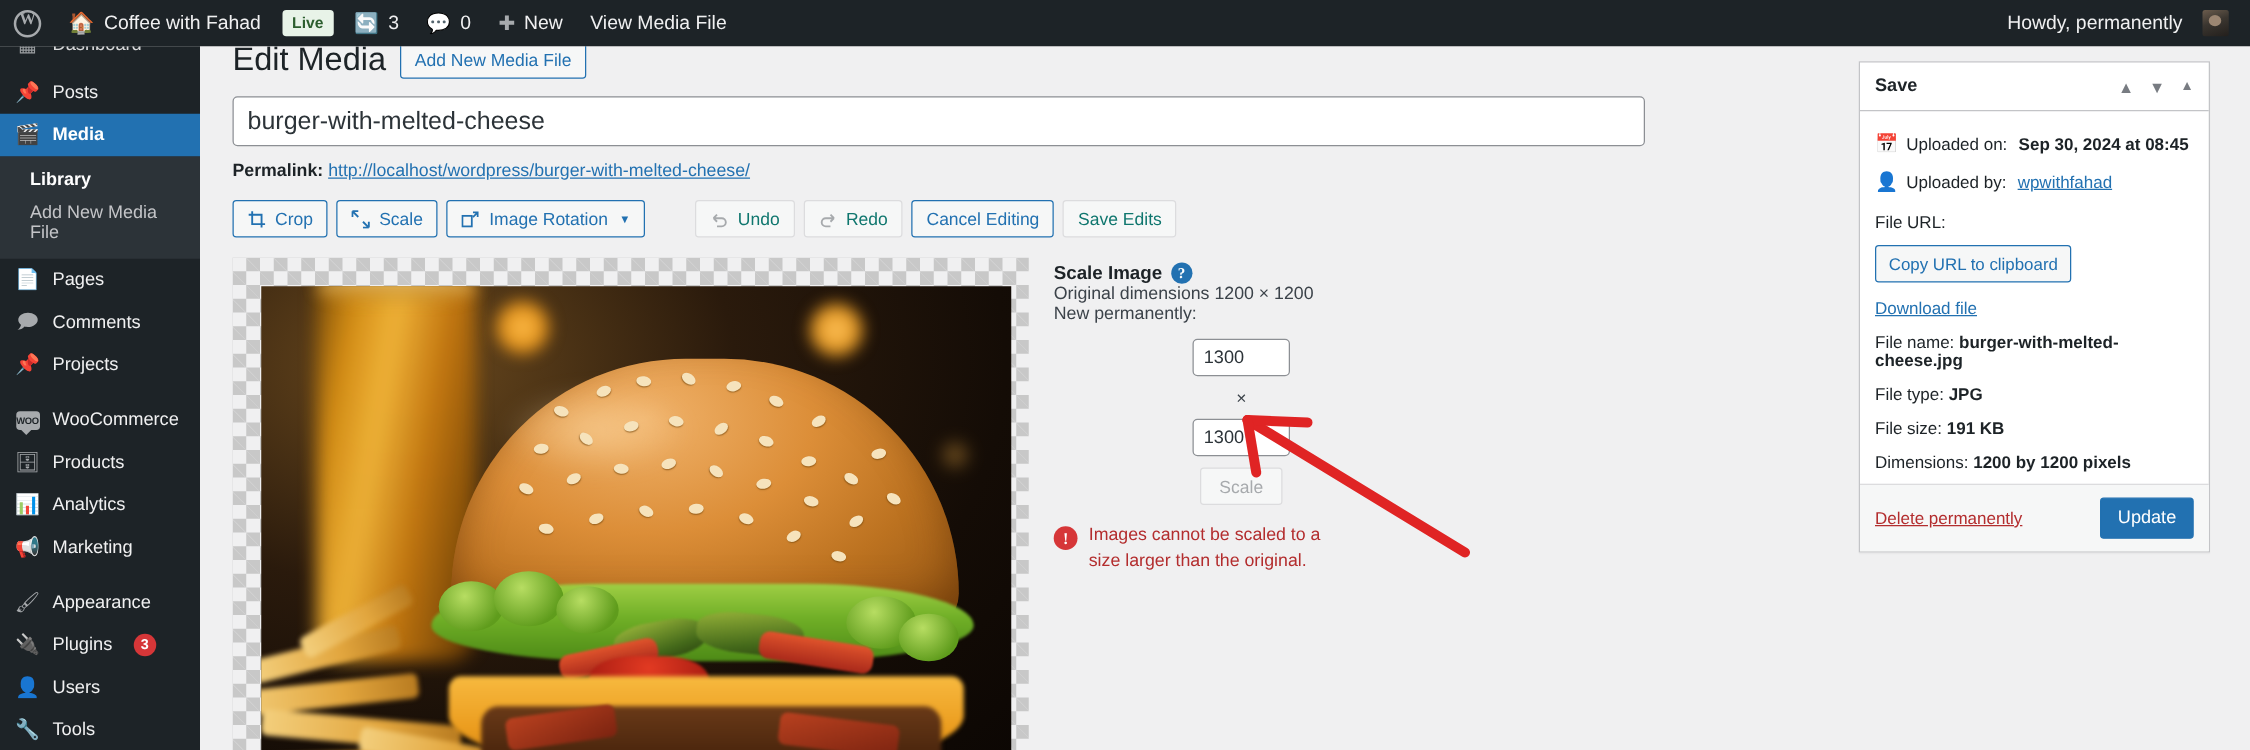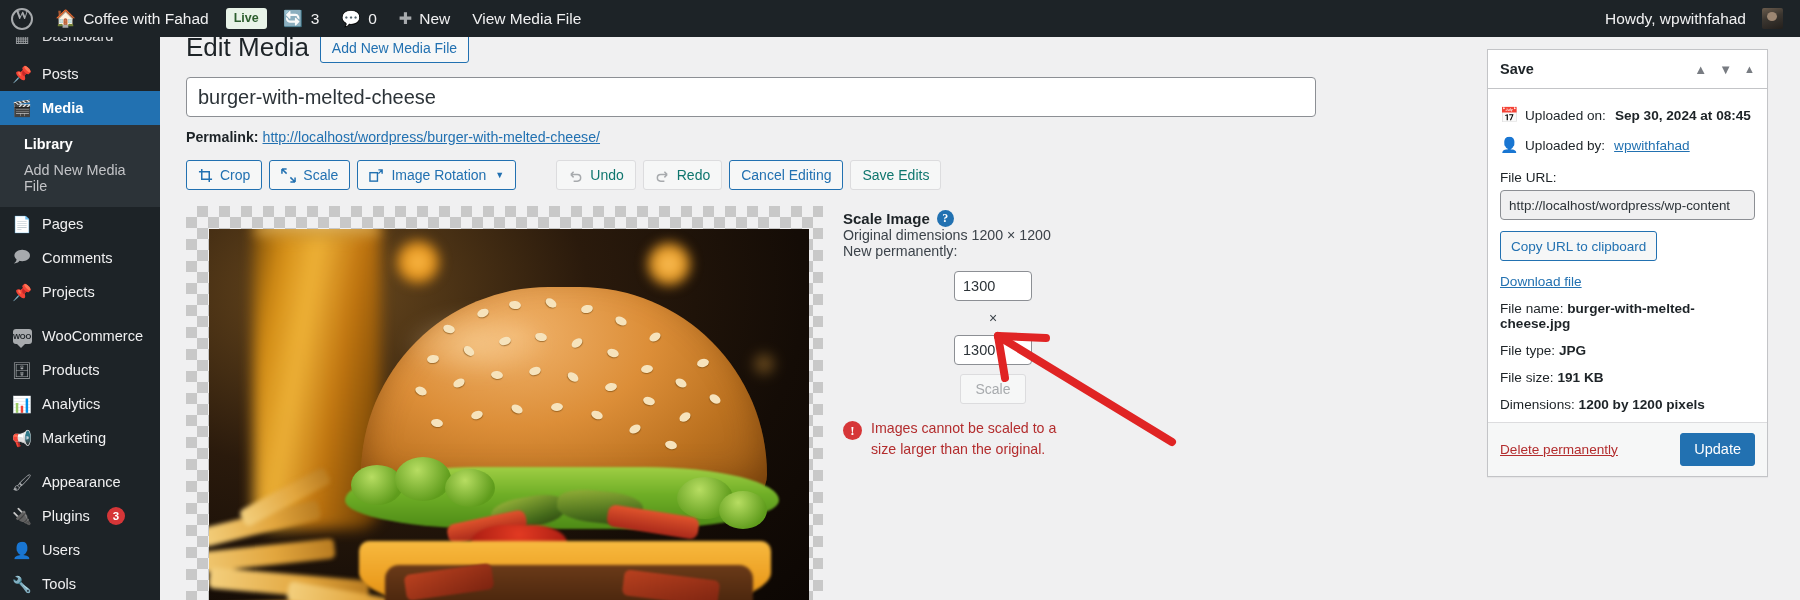--- a/index.html
+++ b/index.html
@@ -398,21 +398,21 @@
   </div>
   <div class="ab-item">
     <span class="ab-icon">✚</span>
     <span class="lbl">New</span>
   </div>
   <div class="ab-item">
     <span class="lbl">View Media File</span>
   </div>
   <div class="ab-right">
     <div class="ab-item">
-      <span class="lbl">Howdy, wpwithfahad</span>
+      <span class="lbl">Howdy, permanently</span>
       <span class="avatar"></span>
     </div>
   </div>
 </div>
 
 <div id="sidebar">
 
   <div class="menu-item" style="height:22px;margin-top:-12px;opacity:.9;">
     <span class="mi-icon">▦</span>
     <span>Dashboard</span>
@@ -678,21 +678,20 @@
           <span>Uploaded on:</span>
           <b>Sep 30, 2024 at 08:45</b>
         </div>
         <div class="meta-row">
           <span class="meta-ico">👤</span>
           <span>Uploaded by:</span>
           <a href="#">wpwithfahad</a>
         </div>
 
         <div class="furl-label">File URL:</div>
-        <input class="furl-input" value="http://localhost/wordpress/wp-content" style="">
         <button class="copy-btn">Copy URL to clipboard</button>
 
         <a class="dl-link" href="#">Download file</a>
 
         <div class="info-line">
           <span>File name:</span>
           <b>burger-with-melted-cheese.jpg</b>
         </div>
         <div class="info-line">
           <span>File type:</span>

